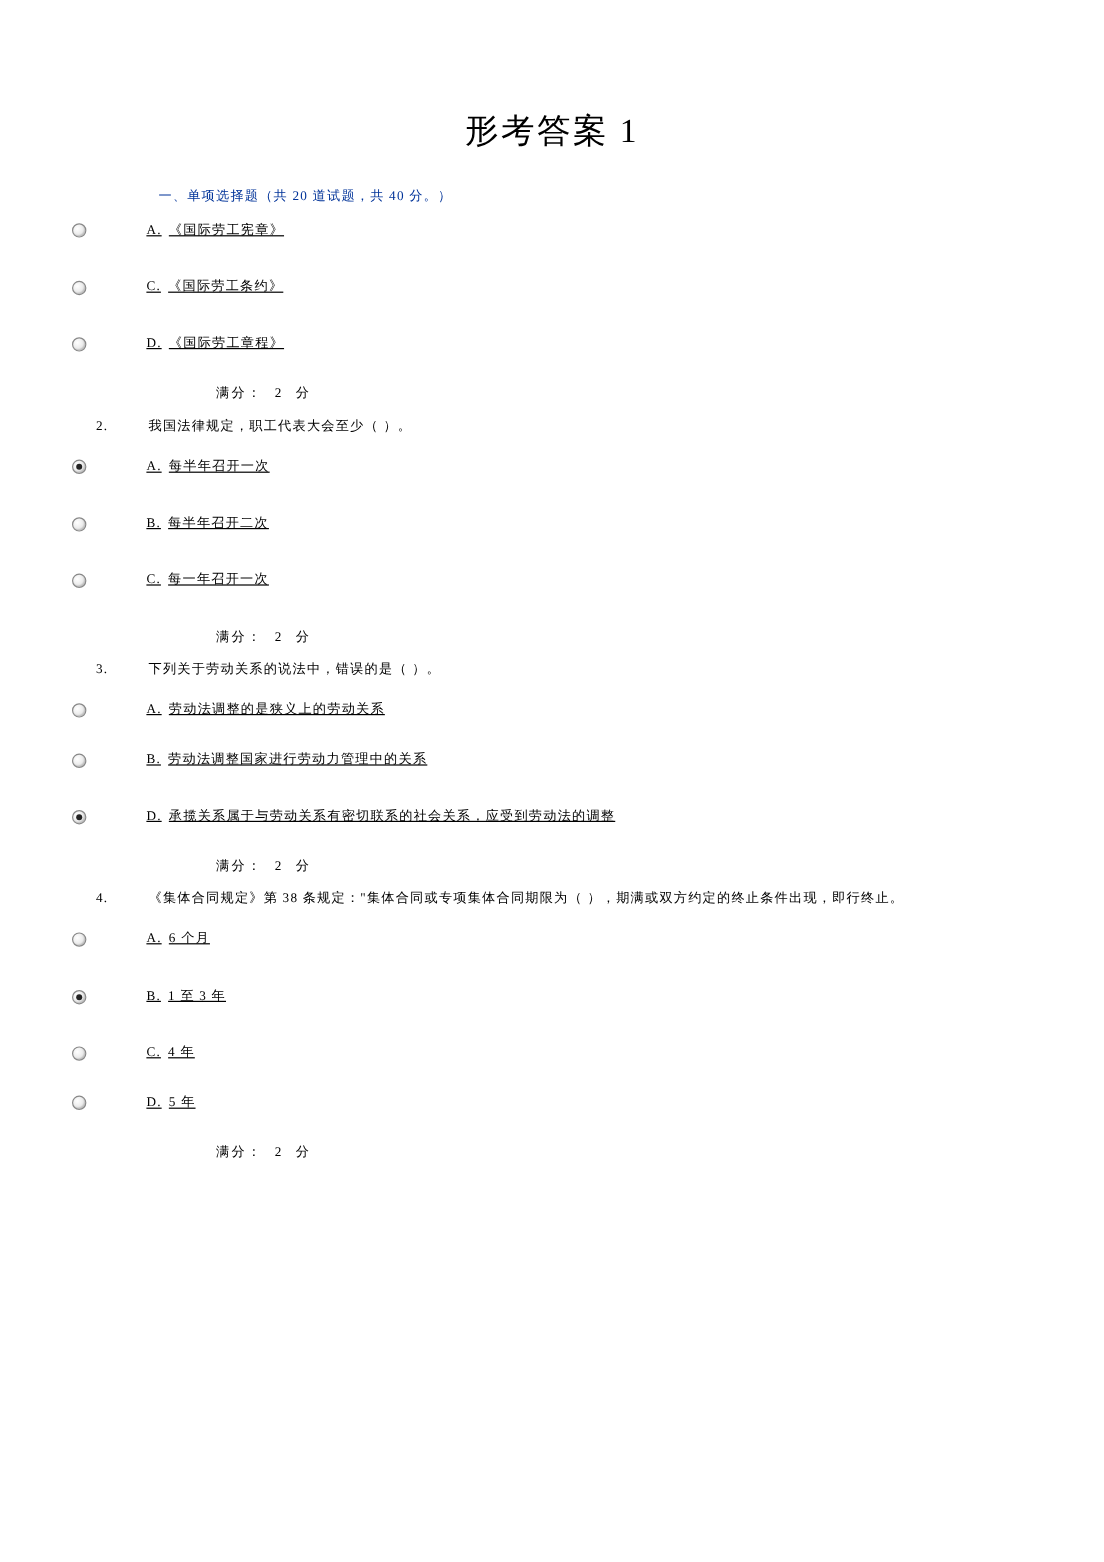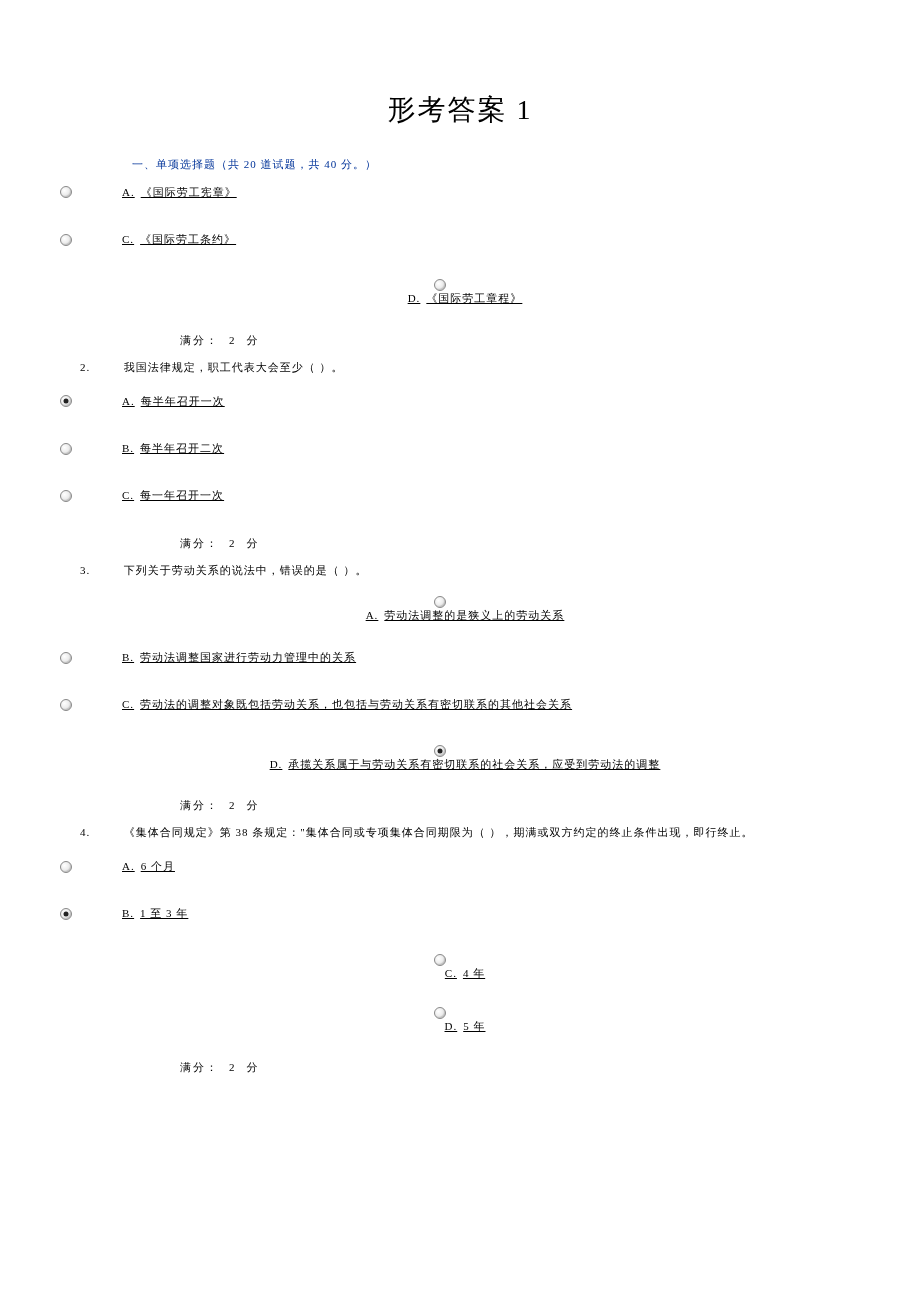--- a/index.html
+++ b/index.html
@@ -42,21 +42,20 @@
     }
     .option-row {
       display: flex;
       align-items: center;
       margin-bottom: 32px;
       padding-left: 10px;
       text-decoration: underline;
     }
     .option-row.tight {
       margin-bottom: 26px;
-      flex-direction: column;
     }
     .radio {
       width: 12px;
       height: 12px;
       border-radius: 50%;
       border: 1px solid #888;
       background: radial-gradient(circle at 35% 35%, #ffffff 0%, #e8e8e8 60%, #d0d0d0 100%);
       box-shadow: inset -1px -1px 1px rgba(0,0,0,0.15);
       flex-shrink: 0;
       margin-right: 50px;
@@ -143,24 +142,20 @@
     <span>下列关于劳动关系的说法中，错误的是（  ）。</span>
   </div>
   <div class="option-row tight">
     <span class="radio"></span>
     <span class="option-text"><span class="opt-letter">A.</span><span>劳动法调整的是狭义上的劳动关系</span></span>
   </div>
   <div class="option-row">
     <span class="radio"></span>
     <span class="option-text"><span class="opt-letter">B.</span><span>劳动法调整国家进行劳动力管理中的关系</span></span>
   </div>
-  <div class="option-row">
-    <span class="radio"></span>
-    <span class="option-text"><span class="opt-letter">C.</span><span>劳动法的调整对象既包括劳动关系，也包括与劳动关系有密切联系的其他社会关系</span></span>
-  </div>
   <div class="option-row tight">
     <span class="radio selected"></span>
     <span class="option-text"><span class="opt-letter">D.</span><span>承揽关系属于与劳动关系有密切联系的社会关系，应受到劳动法的调整</span></span>
   </div>
   <div class="marks">
     <span>满分：</span><span class="mk-num">2</span><span>分</span>
   </div>
 </div>
 
 <div class="question-block">

